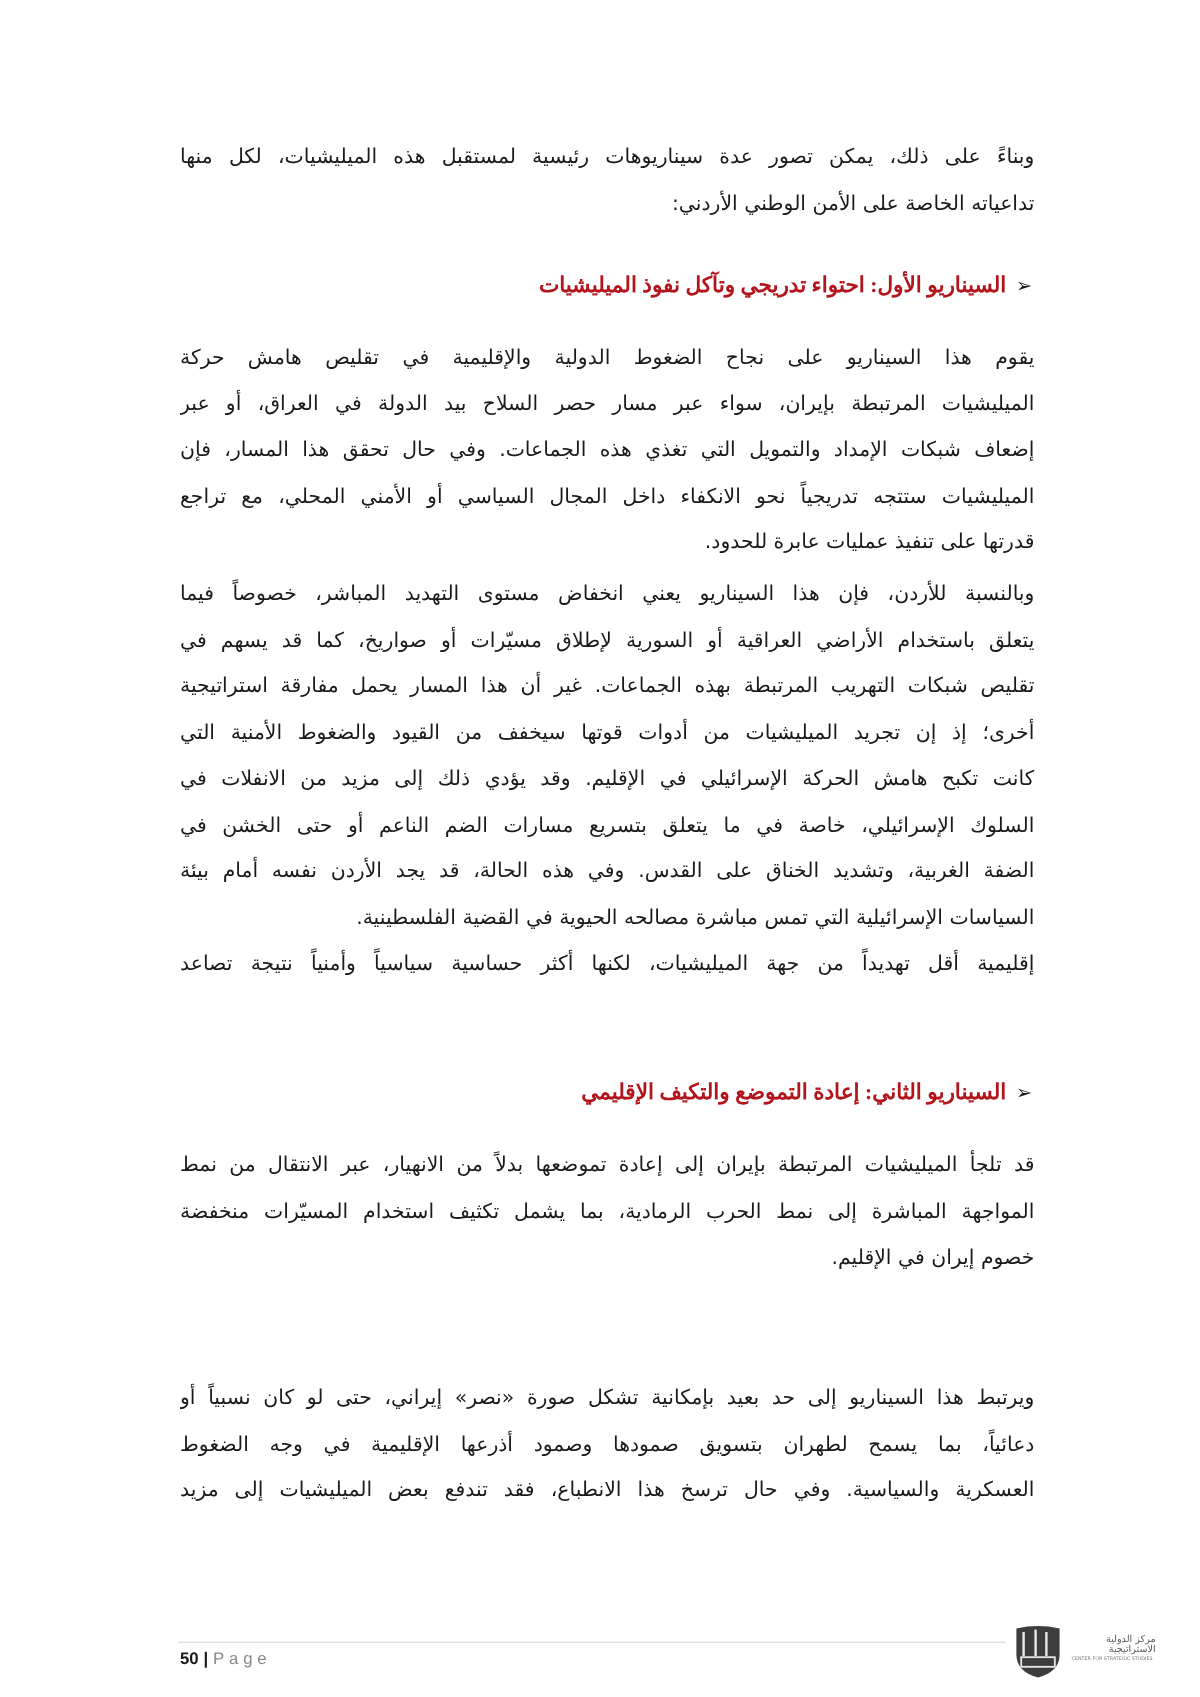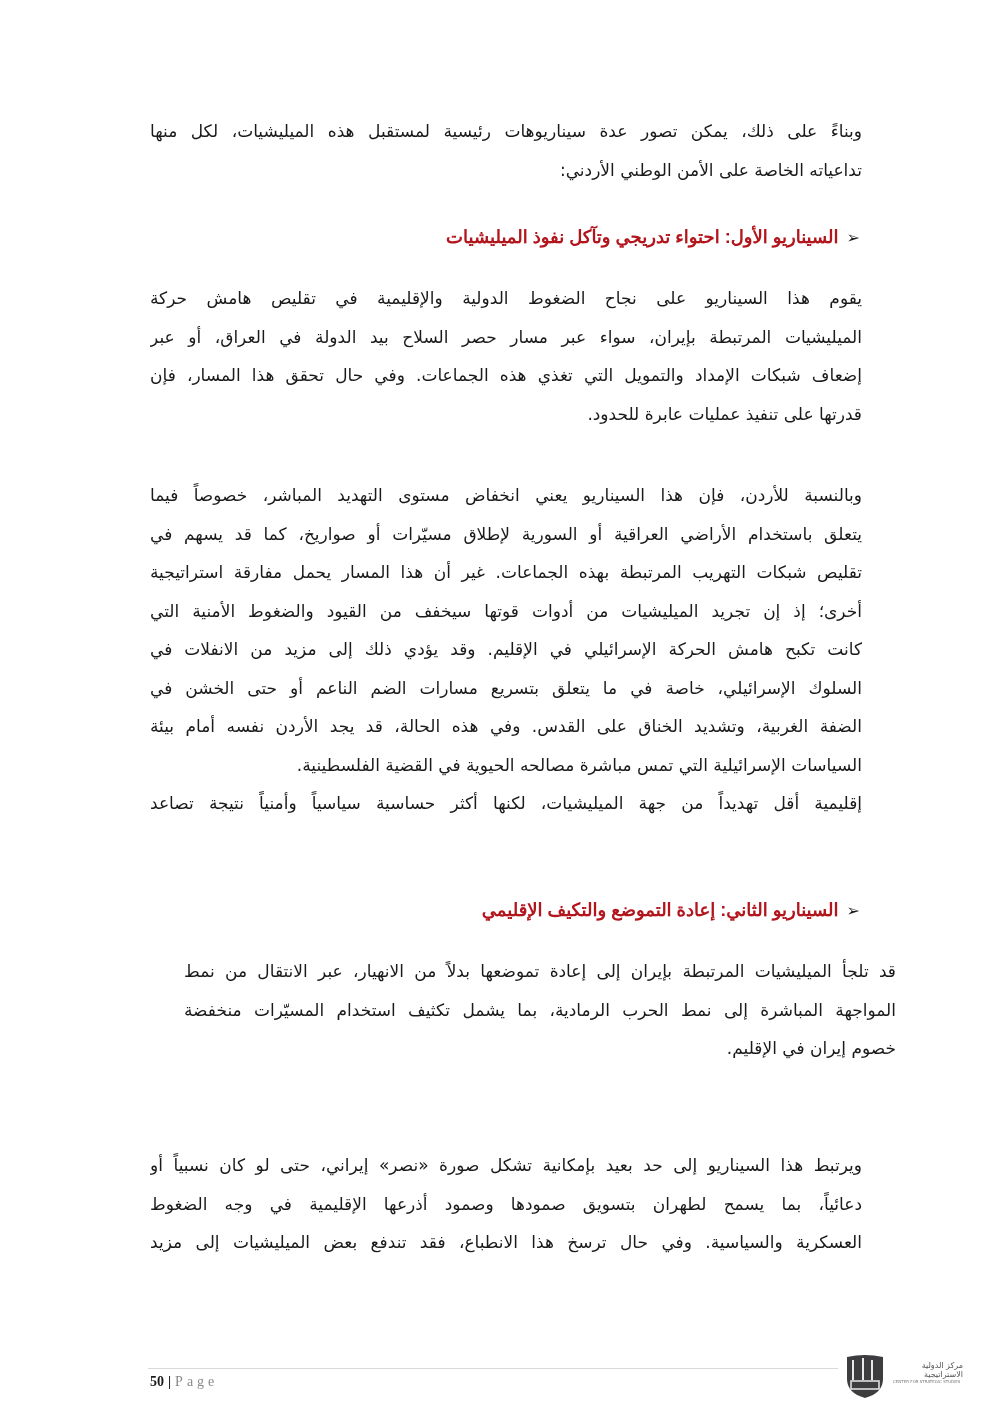--- a/index.html
+++ b/index.html
@@ -7,26 +7,26 @@
     .page { position: absolute; left: 0; top: 0; width: 1000px; height: 1414px; background: #fff; }
     .text-block {
       position: absolute; left: 150px; width: 712px;
       direction: rtl; text-align: justify; text-align-last: right;
       font-family: "DejaVu Sans", sans-serif; font-size: 17px; color: #1a1a1a;
     }
     .line { display: block; height: 38.5px; line-height: 38.5px; white-space: nowrap; overflow: hidden; text-align: right; }
     .line.justify { text-align: justify; text-align-last: justify; }
     .heading {
       position: absolute; direction: rtl; text-align: left;
-      font-family: Liberation Sans, sans-serif; font-weight: bold; font-size: 18px;
+      font-family: Liberation Serif, serif; font-weight: bold; font-size: 18px;
       color: #b3151c; white-space: nowrap; right: 140px;
     }
     .heading .arrow { color: #1a1a1a; font-weight: normal; margin-left: 8px; font-size: 16px; }
     .footer-rule { position: absolute; left: 148px; top: 1368px; width: 690px; height: 1px; background: #d9d9d9; }
-    .page-num { position: absolute; left: 150px; top: 1374px; font-family: Liberation Serif, serif; font-size: 14px; color: #1a1a1a; }
+    .page-num { position: absolute; left: 150px; top: 1374px; font-family: Liberation Sans, sans-serif; font-size: 14px; color: #1a1a1a; }
     .page-num .num { font-weight: bold; }
     .page-num .sep { font-weight: bold; margin: 0 4px; }
     .page-num .lbl { color: #8a8a8a; letter-spacing: 4px; }
     .logo { position: absolute; left: 843px; top: 1353px; width: 150px; height: 46px; }
     .logo-shield { position: absolute; left: 0; top: 0; width: 44px; height: 46px; }
     .logo-text { position: absolute; left: 50px; top: 8px; direction: rtl; text-align: right; width: 70px; font-family: "DejaVu Sans", sans-serif; }
     .logo-text .ar { font-size: 8px; color: #555; line-height: 9px; display: block; }
     .logo-text .en { font-size: 4px; color: #777; display: block; direction: ltr; text-align: left; }
   </style>
 </head>
@@ -40,40 +40,41 @@
   </div>
 
   <div class="heading" style="top:226px;">
     <span class="arrow">➢</span><span>السيناريو الأول: احتواء تدريجي وتآكل نفوذ الميليشيات</span>
   </div>
 
   <div class="text-block" style="top:279px;">
     <span class="line justify">يقوم هذا السيناريو على نجاح الضغوط الدولية والإقليمية في تقليص هامش حركة</span>
     <span class="line justify">الميليشيات المرتبطة بإيران، سواء عبر مسار حصر السلاح بيد الدولة في العراق، أو عبر</span>
     <span class="line justify">إضعاف شبكات الإمداد والتمويل التي تغذي هذه الجماعات. وفي حال تحقق هذا المسار، فإن</span>
+    <span class="line justify">الميليشيات ستتجه تدريجياً نحو الانكفاء داخل المجال السياسي أو الأمني المحلي، مع تراجع</span>
     <span class="line">قدرتها على تنفيذ عمليات عابرة للحدود.</span>
   </div>
 
   <div class="text-block" style="top:476px;">
     <span class="line justify">وبالنسبة للأردن، فإن هذا السيناريو يعني انخفاض مستوى التهديد المباشر، خصوصاً فيما</span>
     <span class="line justify">يتعلق باستخدام الأراضي العراقية أو السورية لإطلاق مسيّرات أو صواريخ، كما قد يسهم في</span>
     <span class="line justify">تقليص شبكات التهريب المرتبطة بهذه الجماعات. غير أن هذا المسار يحمل مفارقة استراتيجية</span>
     <span class="line justify">أخرى؛ إذ إن تجريد الميليشيات من أدوات قوتها سيخفف من القيود والضغوط الأمنية التي</span>
     <span class="line justify">كانت تكبح هامش الحركة الإسرائيلي في الإقليم. وقد يؤدي ذلك إلى مزيد من الانفلات في</span>
     <span class="line justify">السلوك الإسرائيلي، خاصة في ما يتعلق بتسريع مسارات الضم الناعم أو حتى الخشن في</span>
     <span class="line justify">الضفة الغربية، وتشديد الخناق على القدس. وفي هذه الحالة، قد يجد الأردن نفسه أمام بيئة</span>
     <span class="line">السياسات الإسرائيلية التي تمس مباشرة مصالحه الحيوية في القضية الفلسطينية.</span>
     <span class="line justify">إقليمية أقل تهديداً من جهة الميليشيات، لكنها أكثر حساسية سياسياً وأمنياً نتيجة تصاعد</span>
   </div>
 
   <div class="heading" style="top:899px;">
     <span class="arrow">➢</span><span>السيناريو الثاني: إعادة التموضع والتكيف الإقليمي</span>
   </div>
 
-  <div class="text-block" style="top:952px;margin-left:34px;">
+  <div class="text-block" style="top:952px;">
     <span class="line justify">قد تلجأ الميليشيات المرتبطة بإيران إلى إعادة تموضعها بدلاً من الانهيار، عبر الانتقال من نمط</span>
     <span class="line justify">المواجهة المباشرة إلى نمط الحرب الرمادية، بما يشمل تكثيف استخدام المسيّرات منخفضة</span>
     <span class="line">خصوم إيران في الإقليم.</span>
   </div>
 
   <div class="text-block" style="top:1146px;">
     <span class="line justify">ويرتبط هذا السيناريو إلى حد بعيد بإمكانية تشكل صورة «نصر» إيراني، حتى لو كان نسبياً أو</span>
     <span class="line justify">دعائياً، بما يسمح لطهران بتسويق صمودها وصمود أذرعها الإقليمية في وجه الضغوط</span>
     <span class="line justify">العسكرية والسياسية. وفي حال ترسخ هذا الانطباع، فقد تندفع بعض الميليشيات إلى مزيد</span>
   </div>

